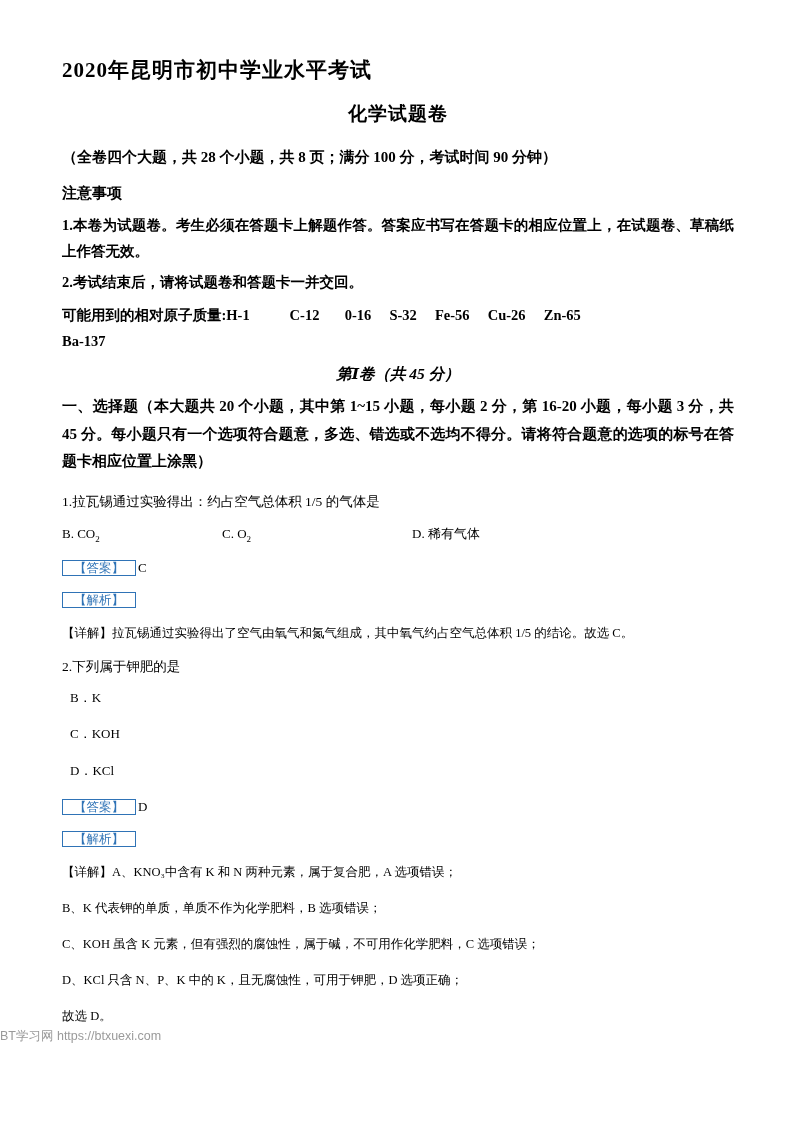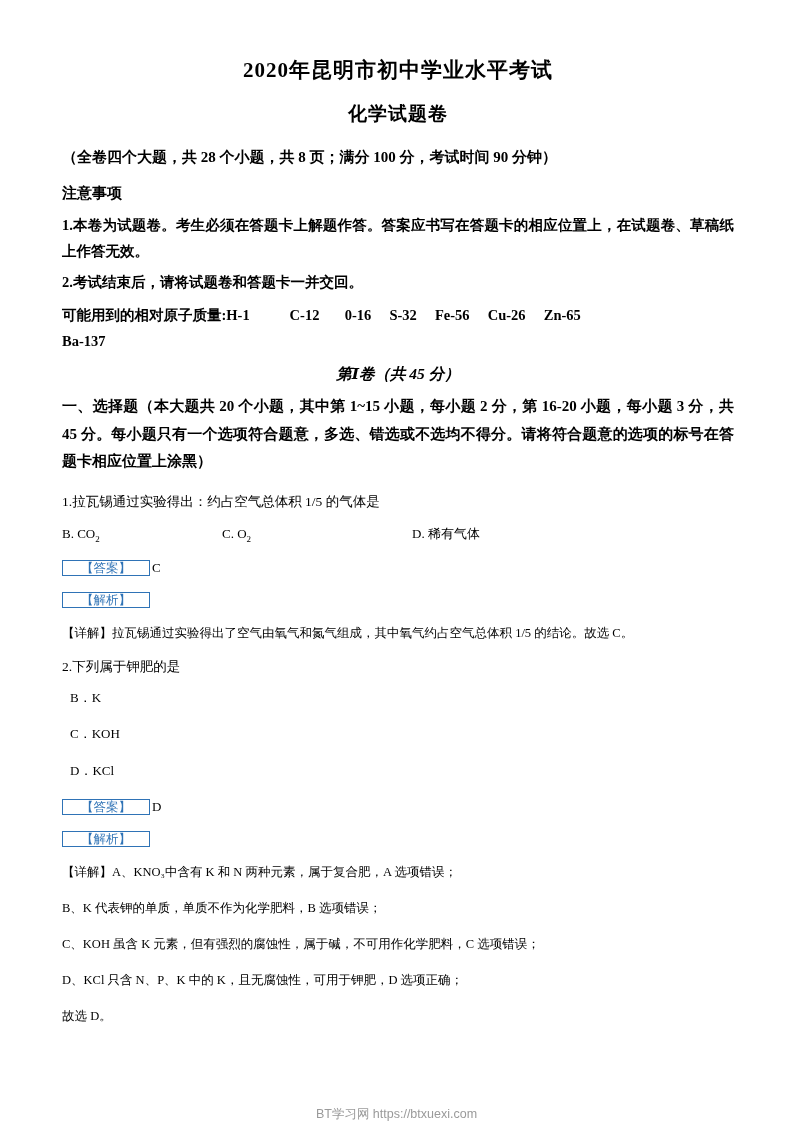--- a/index.html
+++ b/index.html
@@ -22,21 +22,20 @@
     padding: 0;
     box-sizing: border-box;
   }
   .content {
     position: absolute;
     left: 62px;
     top: 56px;
     width: 672px;
   }
   .title-1 {
-    text-align: center;
     font-size: 21px;
     font-weight: bold;
     letter-spacing: 1px;
     margin: 0 0 16px 0;
     line-height: 1.4;
   }
   .title-2 {
     text-align: center;
     font-size: 19px;
     font-weight: bold;
@@ -117,21 +116,21 @@
     margin: 0 0 14px 8px;
   }
   .tag-line {
     margin: 0 0 10px 0;
     font-size: 13px;
     line-height: 1.7;
   }
   .tag-box {
     color: #2f73b6;
     border: 1px solid #2f73b6;
-    padding: 0px 18px;
+    padding: 0px 11px;
     font-size: 12.5px;
   }
   .ans-val {
     color: #000;
     margin-left: 2px;
   }
   .expl {
     font-size: 12.5px;
     line-height: 1.85;
     margin: 0 0 10px 0;
@@ -143,23 +142,23 @@
     margin: 0 0 13px 0;
     text-align: justify;
   }
   sub {
     font-size: 9px;
     vertical-align: sub;
   }
   .footer {
     position: absolute;
     left: 0;
-    top: 1106px;
+    top: 1028px;
     width: 793px;
-    text-align: center;
+    text-align: left;
     font-size: 12.5px;
     color: #9a9a9a;
     font-family: "Liberation Sans", sans-serif;
   }
 </style>
 </head>
 <body>
 
 <div class="page">
   <div class="content">

